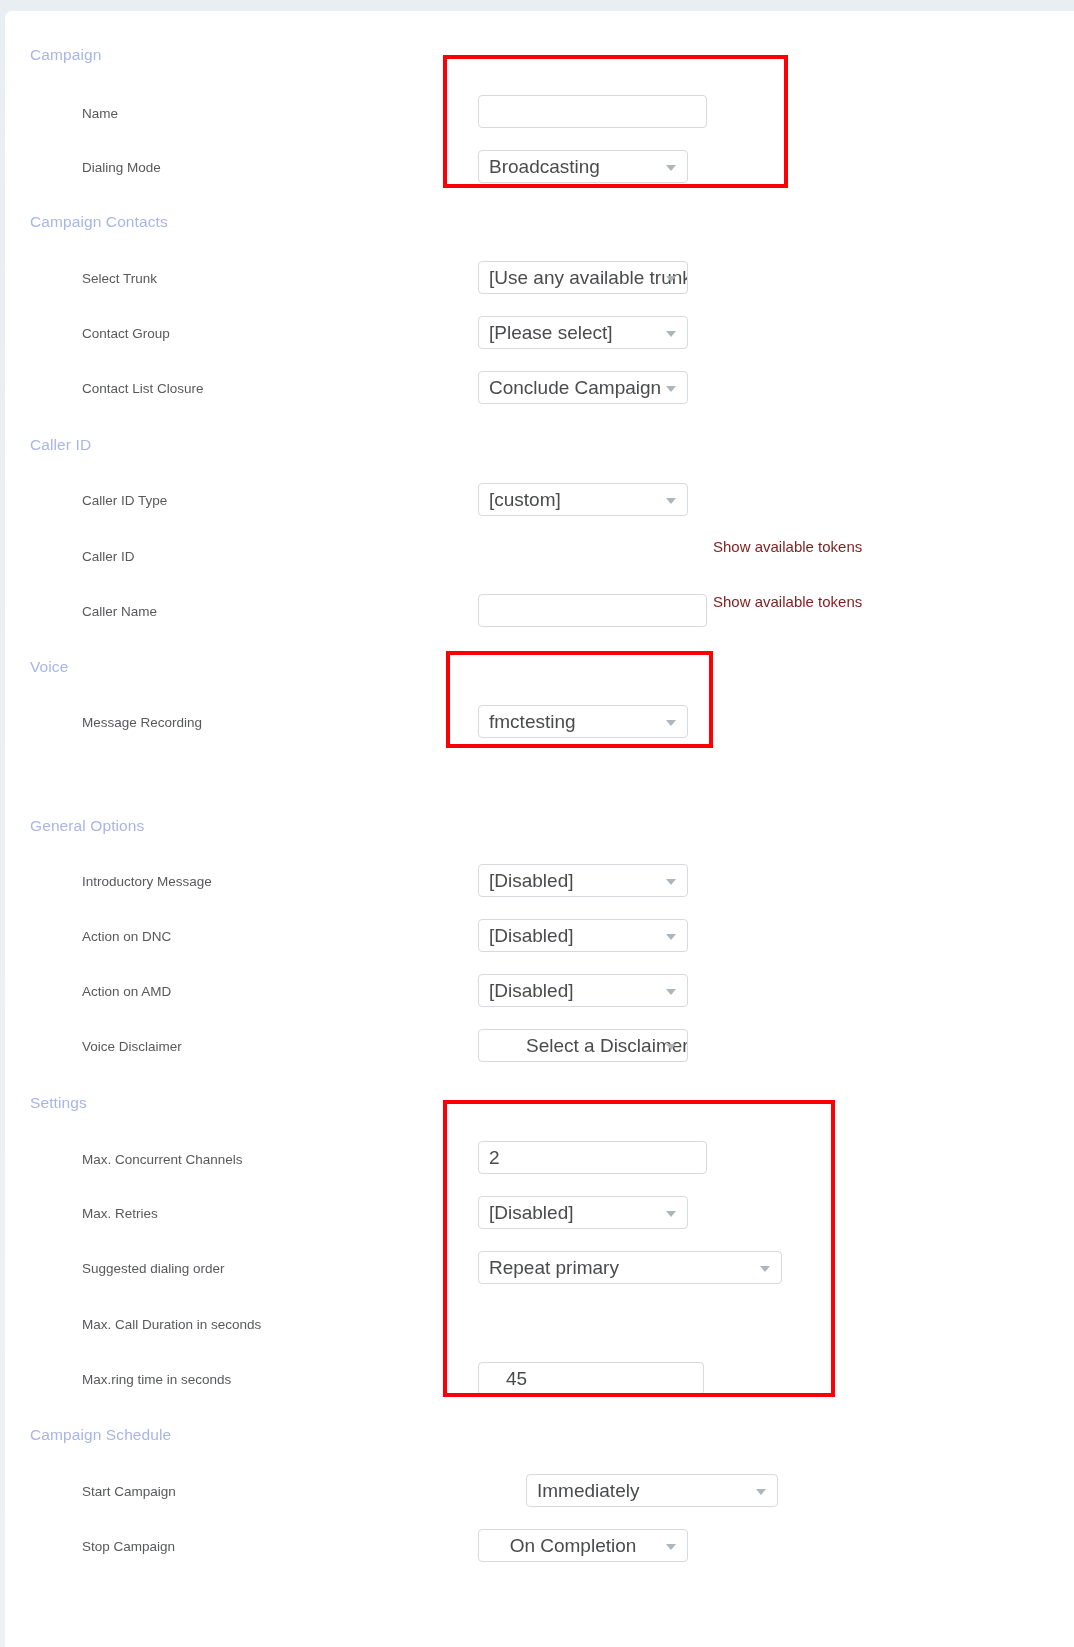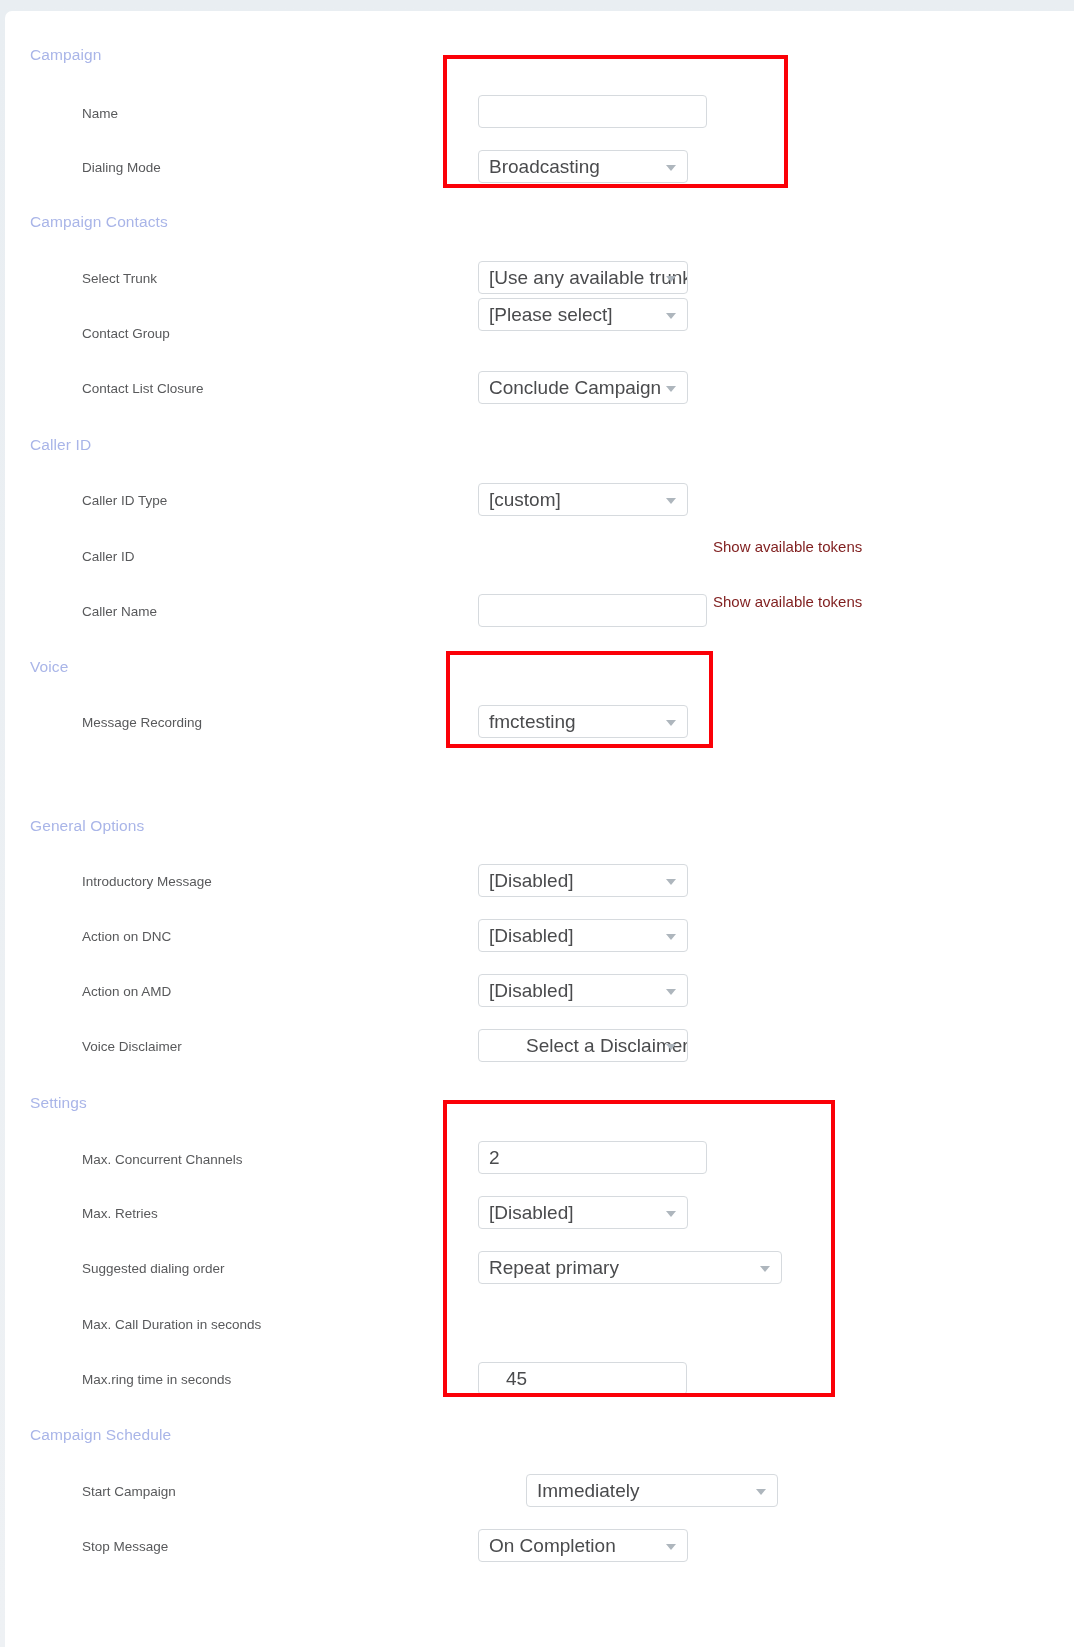--- a/index.html
+++ b/index.html
@@ -97,21 +97,21 @@
 
     <div class="section-head" style="left:25px; top:202px;">Campaign Contacts</div>
 
     <div class="field-label" style="left:65px; top:260px;">Select Trunk</div>
     <div class="ctl sel" style="left:473px; top:250px; width:210px;">
       <span>[Use any available trunk]</span>
       <span class="caret"></span>
     </div>
 
     <div class="field-label" style="left:65px; top:315px;">Contact Group</div>
-    <div class="ctl sel" style="left:473px; top:287px; width:210px;">
+    <div class="ctl sel" style="left:473px; top:305px; width:210px;">
       <span>[Please select]</span>
       <span class="caret"></span>
     </div>
 
     <div class="field-label" style="left:65px; top:370px;">Contact List Closure</div>
     <div class="ctl sel" style="left:473px; top:360px; width:210px;">
       <span>Conclude Campaign</span>
       <span class="caret"></span>
     </div>
 
@@ -177,32 +177,32 @@
 
     <div class="field-label" style="left:65px; top:1250px;">Suggested dialing order</div>
     <div class="ctl sel" style="left:473px; top:1240px; width:304px;">
       <span>Repeat primary</span>
       <span class="caret"></span>
     </div>
 
     <div class="field-label" style="left:65px; top:1306px;">Max. Call Duration in seconds</div>
 
     <div class="field-label" style="left:65px; top:1361px;">Max.ring time in seconds</div>
-    <div class="ctl" style="left:473px; top:1351px; width:209px;padding-left:27px;">45</div>
+    <div class="ctl" style="left:473px; top:1351px; width:226px;padding-left:27px;">45</div>
 
     <div class="section-head" style="left:25px; top:1415px;">Campaign Schedule</div>
 
     <div class="field-label" style="left:65px; top:1473px;">Start Campaign</div>
     <div class="ctl sel" style="left:473px; top:1463px; width:252px;margin-left:48px;">
       <span>Immediately</span>
       <span class="caret"></span>
     </div>
 
-    <div class="field-label" style="left:65px; top:1528px;">Stop Message</div>
-    <div class="ctl sel" style="left:473px; top:1518px; width:210px;">
+    <div class="field-label" style="left:65px; top:1528px;">Stop Campaign</div>
+    <div class="ctl sel" style="left:473px; top:1518px; width:210px;justify-content:center;">
       <span>On Completion</span>
       <span class="caret"></span>
     </div>
 
   </div>
 
   <div class="redbox" style="left:443px; top:55px; width:345px; height:133px;"></div>
   <div class="redbox" style="left:446px; top:651px; width:267px; height:97px;"></div>
   <div class="redbox" style="left:443px; top:1100px; width:392px; height:297px;"></div>
 </div>

